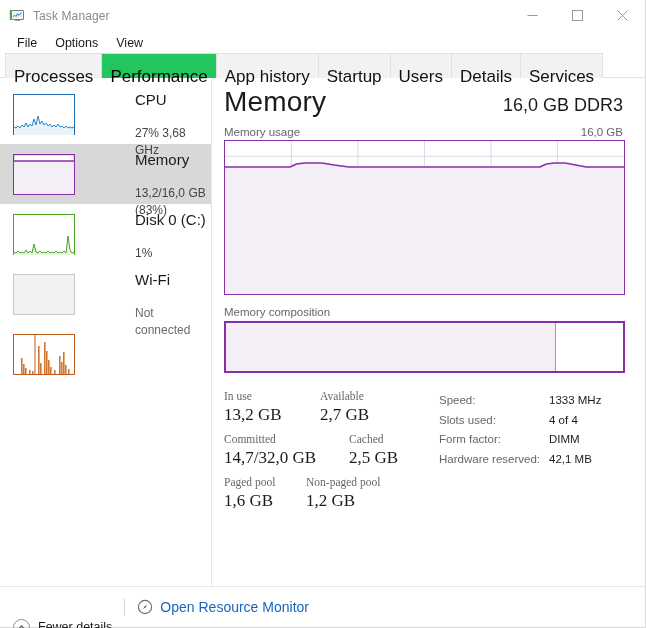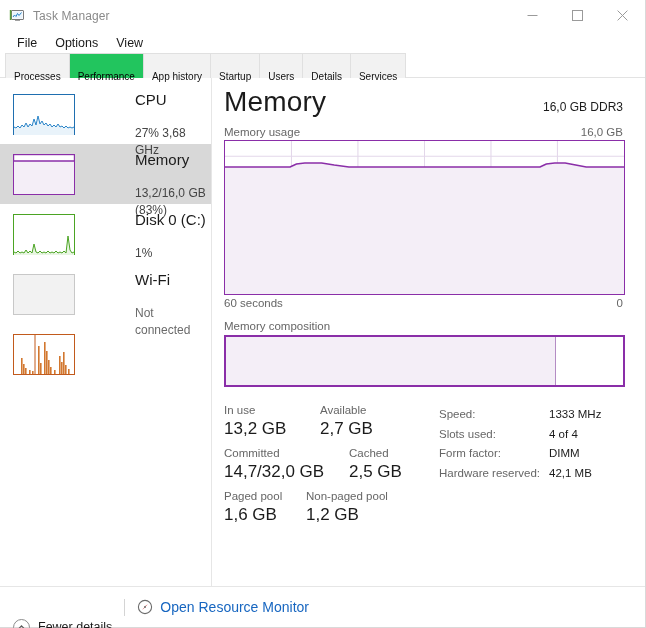--- a/index.html
+++ b/index.html
@@ -92,21 +92,21 @@
     box-sizing: border-box;
   }
   .tabstrip::after {
     content: "";
     position: absolute;
     left: 0; right: 0; bottom: 0;
     height: 1px;
     background: #e3e3e3;
   }
   .tab {
-    font-size: 10px;
+    font-size: 17px;
     color: #111111;
     height: 22px;
     line-height: 22px;
     padding: 12px 8px;
     box-sizing: border-box;
     background: #f2f2f2;
     border: 1px solid #e0e0e0;
     border-bottom: none;
     margin-right: -1px;
     position: relative;
@@ -193,21 +193,21 @@
     padding-right: 2px;
   }
   .main-title {
     font-size: 28px;
     color: #1b1b1b;
     font-weight: 400;
     letter-spacing: .2px;
     line-height: 32px;
   }
   .main-sub {
-    font-size: 12px;
+    font-size: 18px;
     color: #1b1b1b;
   }
   .graph-caption {
     display: flex;
     justify-content: space-between;
     font-size: 11.5px;
     color: #666666;
     margin-top: 8px;
     padding-right: 2px;
   }
@@ -249,21 +249,21 @@
     border-right: 1px solid #b48cc4;
     box-sizing: border-box;
   }
   .comp-seg-free { background: #ffffff; flex: 1 1 auto; }
 
   
   .stats {
     display: flex;
     margin-top: 16px;
   }
-  .stats-left { width: 208px; flex: 0 0 208px; }
+  .stats-left { width: 208px; flex: 0 0 208px; font-family: Liberation Serif, serif; }
   .stat-row { display: flex; margin-bottom: 6px; }
   .stat-col-a { width: 96px; flex: 0 0 96px; }
   .stat-col-b { flex: 1 1 auto; }
   .stat-label {
     font-size: 11.5px;
     color: #666666;
     line-height: 15px;
   }
   .stat-value {
     font-size: 17px;
@@ -496,24 +496,20 @@
             <line x1="253.3" y1="0" x2="253.3" y2="153"></line>
             <line x1="316.6" y1="0" x2="316.6" y2="153"></line>
           </g>
 
           <path d="M0,26 L62,26 L68,23 L76,22 L92,22 L104,24 L118,26 L300,26 L306,23 L314,22 L324,22 L334,24 L344,26 L380,26 L380,153 L0,153 Z" fill="#f4eef7"></path>
 
           <polyline points="0,26 62,26 68,23 76,22 92,22 104,24 118,26 300,26 306,23 314,22 324,22 334,24 344,26 380,26" fill="none" stroke="#8a2ea8" stroke-width="1.6"></polyline>
         </svg>
       </div>
 
-      <div class="graph-foot">
-        <span>60 seconds</span>
-        <span>0</span>
-      </div>
 
       <div class="comp-label">Memory composition</div>
       <div class="comp-bar">
         <div class="comp-seg-inuse" style="width:83%"></div>
         <div class="comp-seg-free"></div>
       </div>
 
       <div class="stats">
 
         <div class="stats-left">

